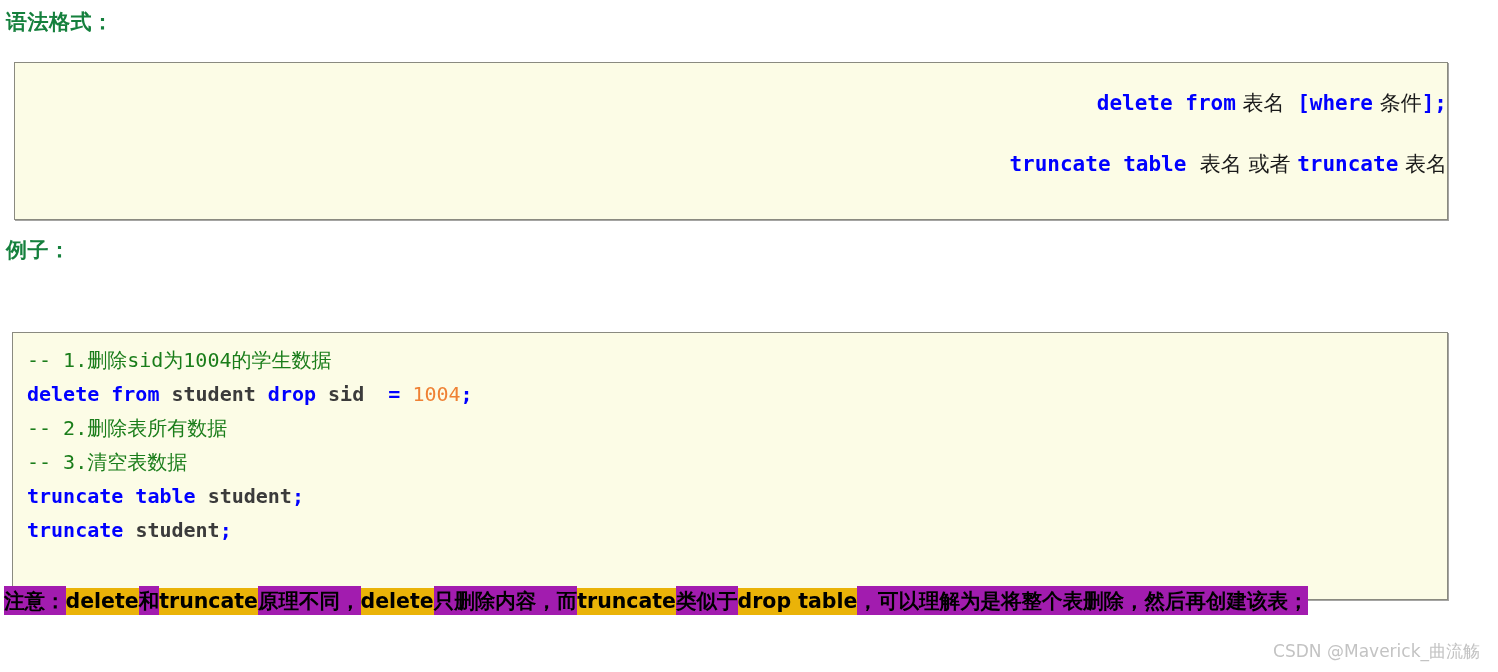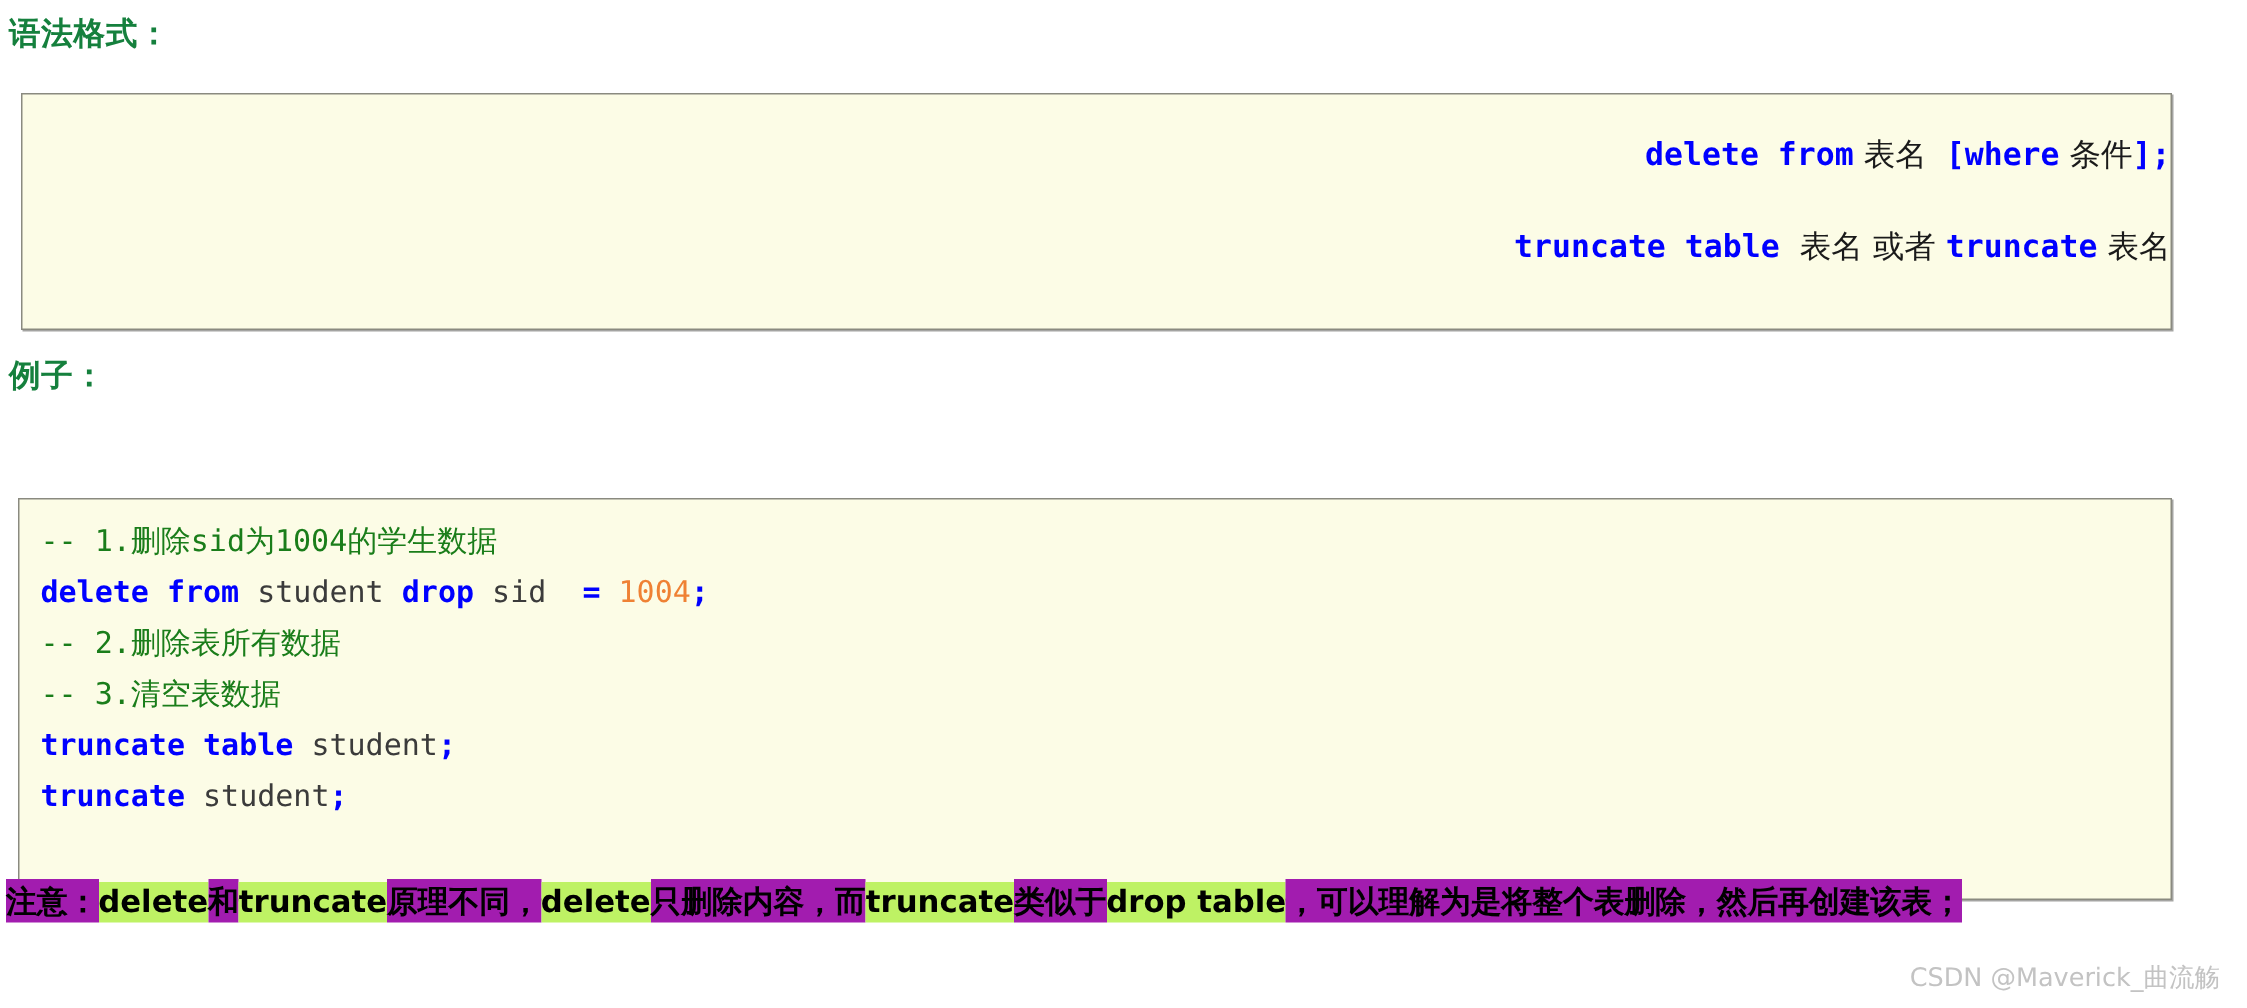--- a/index.html
+++ b/index.html
@@ -66,38 +66,38 @@
     font-size: 20px;
     line-height: 34px;
     white-space: pre;
   }
 
   
   .kw      { color: #0000ff; font-weight: 700; }
   .cjk     { color: #1a1a1a; font-weight: 400;
              font-family: "DejaVu Serif", "DejaVu Sans", serif; }
   .punct   { color: #0000ff; font-weight: 700; }
-  .ident   { color: #3b3b3b; font-weight: 400; }
+  .ident   { color: #3b3b3b; font-weight: 700; }
   .num     { color: #ef8134; font-weight: 400; }
   .comment { color: #1a7d1a; font-weight: 400; }
 
   
   #note {
     position: absolute;
     left: 4px;
     top: 586px;
     width: 1480px;
     font-family: "DejaVu Sans", sans-serif;
     font-size: 20.5px;
     font-weight: 700;
     line-height: 30px;
     color: #000000;
   }
   #note .hl {
-    background: #bef264;
+    background: #eab308;
     box-decoration-break: clone;
     -webkit-box-decoration-break: clone;
     padding: 1px 0 2px 0;
     margin-top: 48px;
   }
   #note .hl-tall {
     background: #a21caf;
     padding: 3px 0 2px 0;
   }
 

